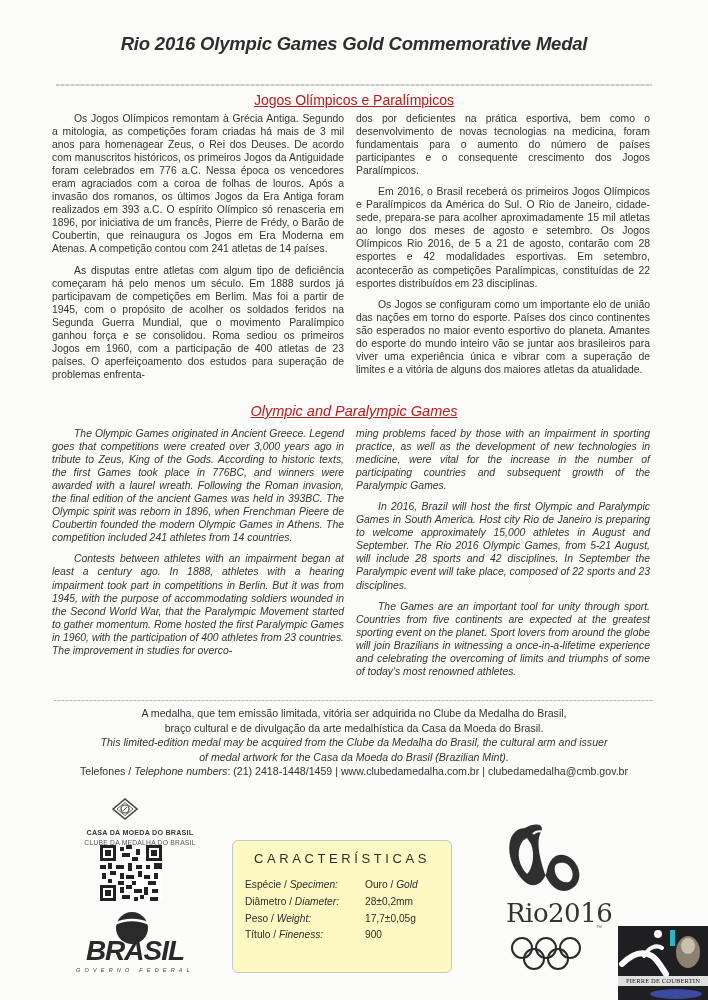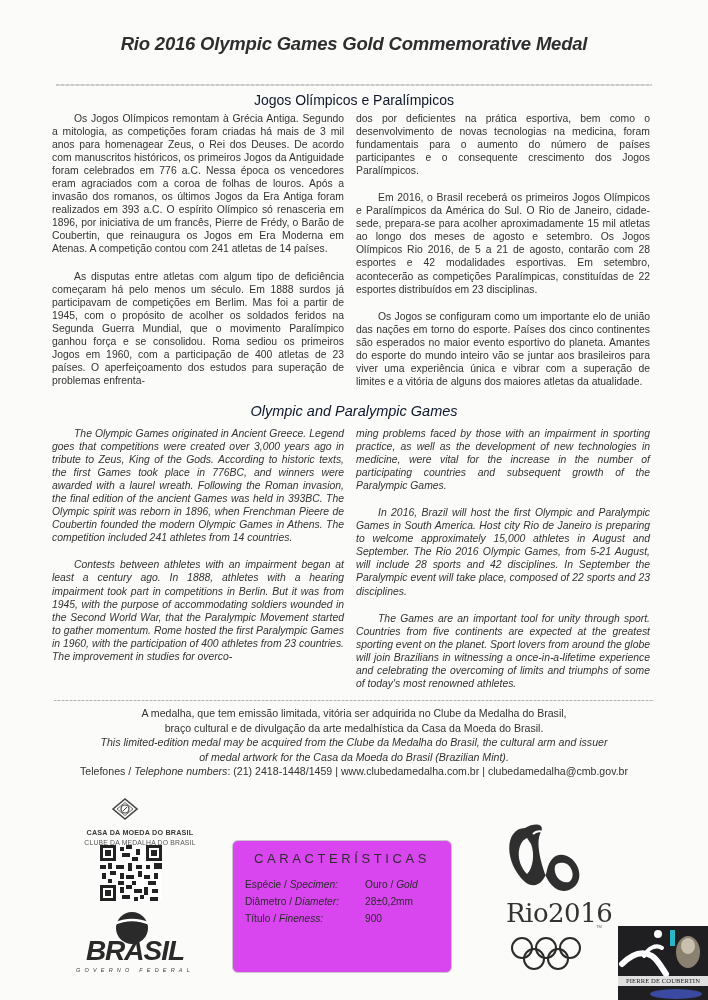--- a/index.html
+++ b/index.html
@@ -7,44 +7,44 @@
   body { font-family: "DejaVu Sans", sans-serif; color: #2b2b2b; position: relative; }
 
   .title-block { position: absolute; top: 32px; left: 0; width: 708px; text-align: center; }
   .title-pt { font-family: "Liberation Sans", sans-serif; font-weight: bold; font-size: 18.5px; color: #2e2e2e; letter-spacing: -0.2px; line-height: 24px; }
   .title-en { font-family: "Liberation Sans", sans-serif; font-weight: bold; font-style: italic; font-size: 18.5px; color: #2e2e2e; letter-spacing: -0.2px; line-height: 24px; }
 
   .rule { position: absolute; height: 2px; background: repeating-linear-gradient(90deg, #c9c9c9 0 3px, #dedede 3px 5px); }
   .rule.top { top: 84px; left: 56px; width: 596px; }
   .rule.mid { top: 700px; left: 54px; width: 600px; height: 1px; background: repeating-linear-gradient(90deg, #b5b5b5 0 2px, #d8d8d8 2px 4px); }
 
-  .section-h { position: absolute; left: 0; width: 708px; text-align: center; font-family: "Liberation Sans", sans-serif; font-size: 14px; color: #0f172a; }
+  .section-h { position: absolute; left: 0; width: 708px; text-align: center; font-family: "Liberation Sans", sans-serif; font-size: 14px; color: #b91c1c; text-decoration: underline; }
   .section-h.pt { top: 92px; }
   .section-h.en { top: 403px; font-style: italic; font-size: 14.5px; }
 
   .col { position: absolute; font-family: "Liberation Sans", sans-serif; font-size: 10.4px; line-height: 13.05px; color: #333; text-align: justify; }
   .col p { text-indent: 22px; }
-  .col p + p { margin-top: 14px; }
+  .col p + p { margin-top: 8px; }
   .col.pt-left { top: 112px; left: 52px; width: 292px; }
   .col.pt-right { top: 112px; left: 356px; width: 294px; }
   .col.en-left { top: 427px; left: 52px; width: 292px; font-style: italic; }
   .col.en-right { top: 427px; left: 356px; width: 294px; font-style: italic; }
   .col .noindent { text-indent: 0; }
 
   .info { position: absolute; top: 706px; left: 0; width: 708px; text-align: center; font-family: "Liberation Sans", sans-serif; font-size: 10.6px; line-height: 14.6px; color: #333; }
   .info .it { font-style: italic; }
 
   .cmb-logo { position: absolute; top: 794px; left: 110px; width: 30px; height: 30px; }
   .cmb-name { position: absolute; top: 828px; left: 50px; width: 180px; text-align: center; font-family: "Liberation Sans", sans-serif; }
   .cmb-name .l1 { font-size: 7.2px; font-weight: bold; color: #3a3a3a; letter-spacing: 0.2px; line-height: 10px; }
   .cmb-name .l2 { font-size: 6.8px; color: #555; letter-spacing: 0.2px; line-height: 9px; }
   .qr { position: absolute; top: 845px; left: 100px; width: 62px; height: 56px; }
   .brasil-logo { position: absolute; top: 910px; left: 60px; width: 150px; height: 70px; }
 
-  .spec-box { position: absolute; top: 840px; left: 232px; width: 220px; height: 133px; border: 1px solid #c8c8c8; border-radius: 6px; background: #d946ef; }
+  .spec-box { position: absolute; top: 840px; left: 232px; width: 220px; height: 133px; border: 1px solid #c8c8c8; border-radius: 6px; background: #fef9c3; }
   .spec-title { position: absolute; top: 10px; left: 0; width: 100%; text-align: center; font-family: "Liberation Sans", sans-serif; font-size: 13px; letter-spacing: 3.6px; color: #2d2d2d; }
   .spec-rows { position: absolute; top: 36px; left: 12px; width: 200px; font-family: "Liberation Sans", sans-serif; font-size: 10.2px; color: #2b2b2b; }
   .spec-row { display: flex; justify-content: space-between; height: 16.8px; line-height: 16.8px; }
   .spec-row .k i, .spec-row .v i { font-style: italic; }
   .spec-row .v { width: 80px; }
 
   .rio-logo { position: absolute; top: 822px; left: 495px; width: 100px; height: 80px; }
   .rio-text { position: absolute; top: 898px; left: 490px; width: 110px; font-family: "DejaVu Serif", serif; font-size: 26px; color: #333; letter-spacing: -0.5px; margin-left: 16px; }
   .rio-tm { position: absolute; top: 924px; left: 596px; font-size: 4px; color: #666; font-family: "Liberation Sans", sans-serif; }
   .rings { position: absolute; top: 935px; left: 506px; width: 80px; height: 38px; }
@@ -162,20 +162,24 @@
   <div class="spec-rows">
     <div class="spec-row">
       <span class="k"><span>Espécie / </span><i>Specimen:</i></span>
       <span class="v"><span>Ouro / </span><i>Gold</i></span>
     </div>
     <div class="spec-row">
       <span class="k"><span>Diâmetro / </span><i>Diameter:</i></span>
       <span class="v"><span>28±0,2mm</span></span>
     </div>
     <div class="spec-row">
+      <span class="k"><span>Peso / </span><i>Weight:</i></span>
+      <span class="v"><span>17,7±0,05g</span></span>
+    </div>
+    <div class="spec-row">
       <span class="k"><span>Título / </span><i>Fineness:</i></span>
       <span class="v"><span>900</span></span>
     </div>
   </div>
 </div>
 
 <svg class="rio-logo" viewBox="0 0 100 80">
   <path d="M30 6 C10 6 8 40 30 60 C40 68 50 60 52 48 C55 36 62 30 72 34 C86 40 90 62 74 68 C62 72 54 62 50 52 C46 40 40 20 46 10 C50 2 40 0 30 6 Z" fill="#2f2f2f"></path>
   <path d="M32 16 C22 20 20 40 32 52 C38 46 40 32 36 22 Z" fill="#fbfbfa"></path>
   <path d="M60 44 C58 54 66 62 74 60 C80 56 78 46 72 42 C68 40 62 40 60 44 Z" fill="#fbfbfa"></path>

